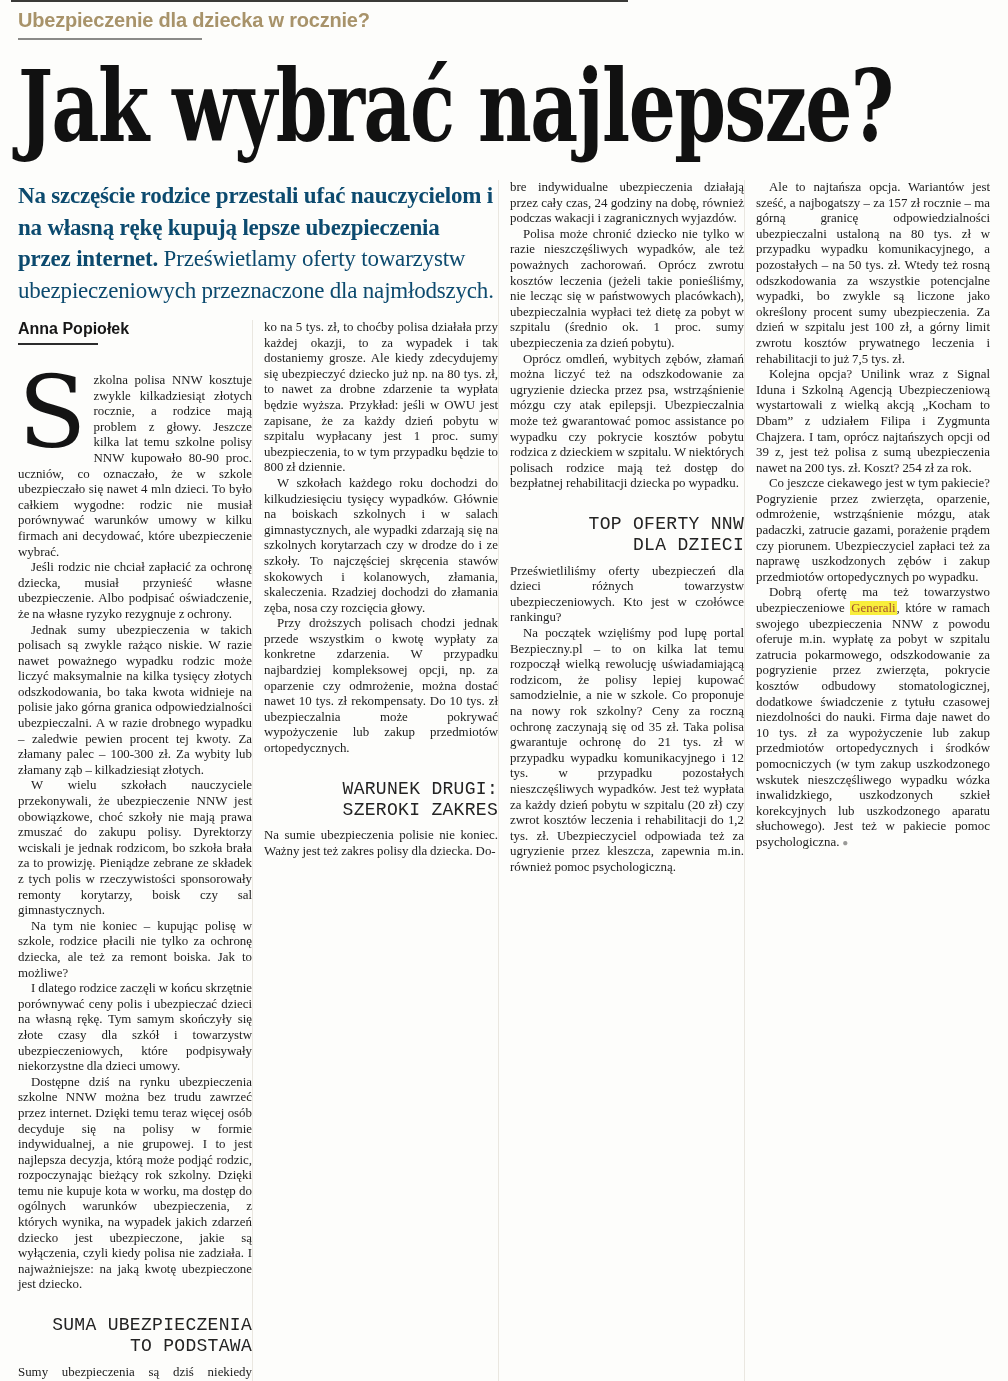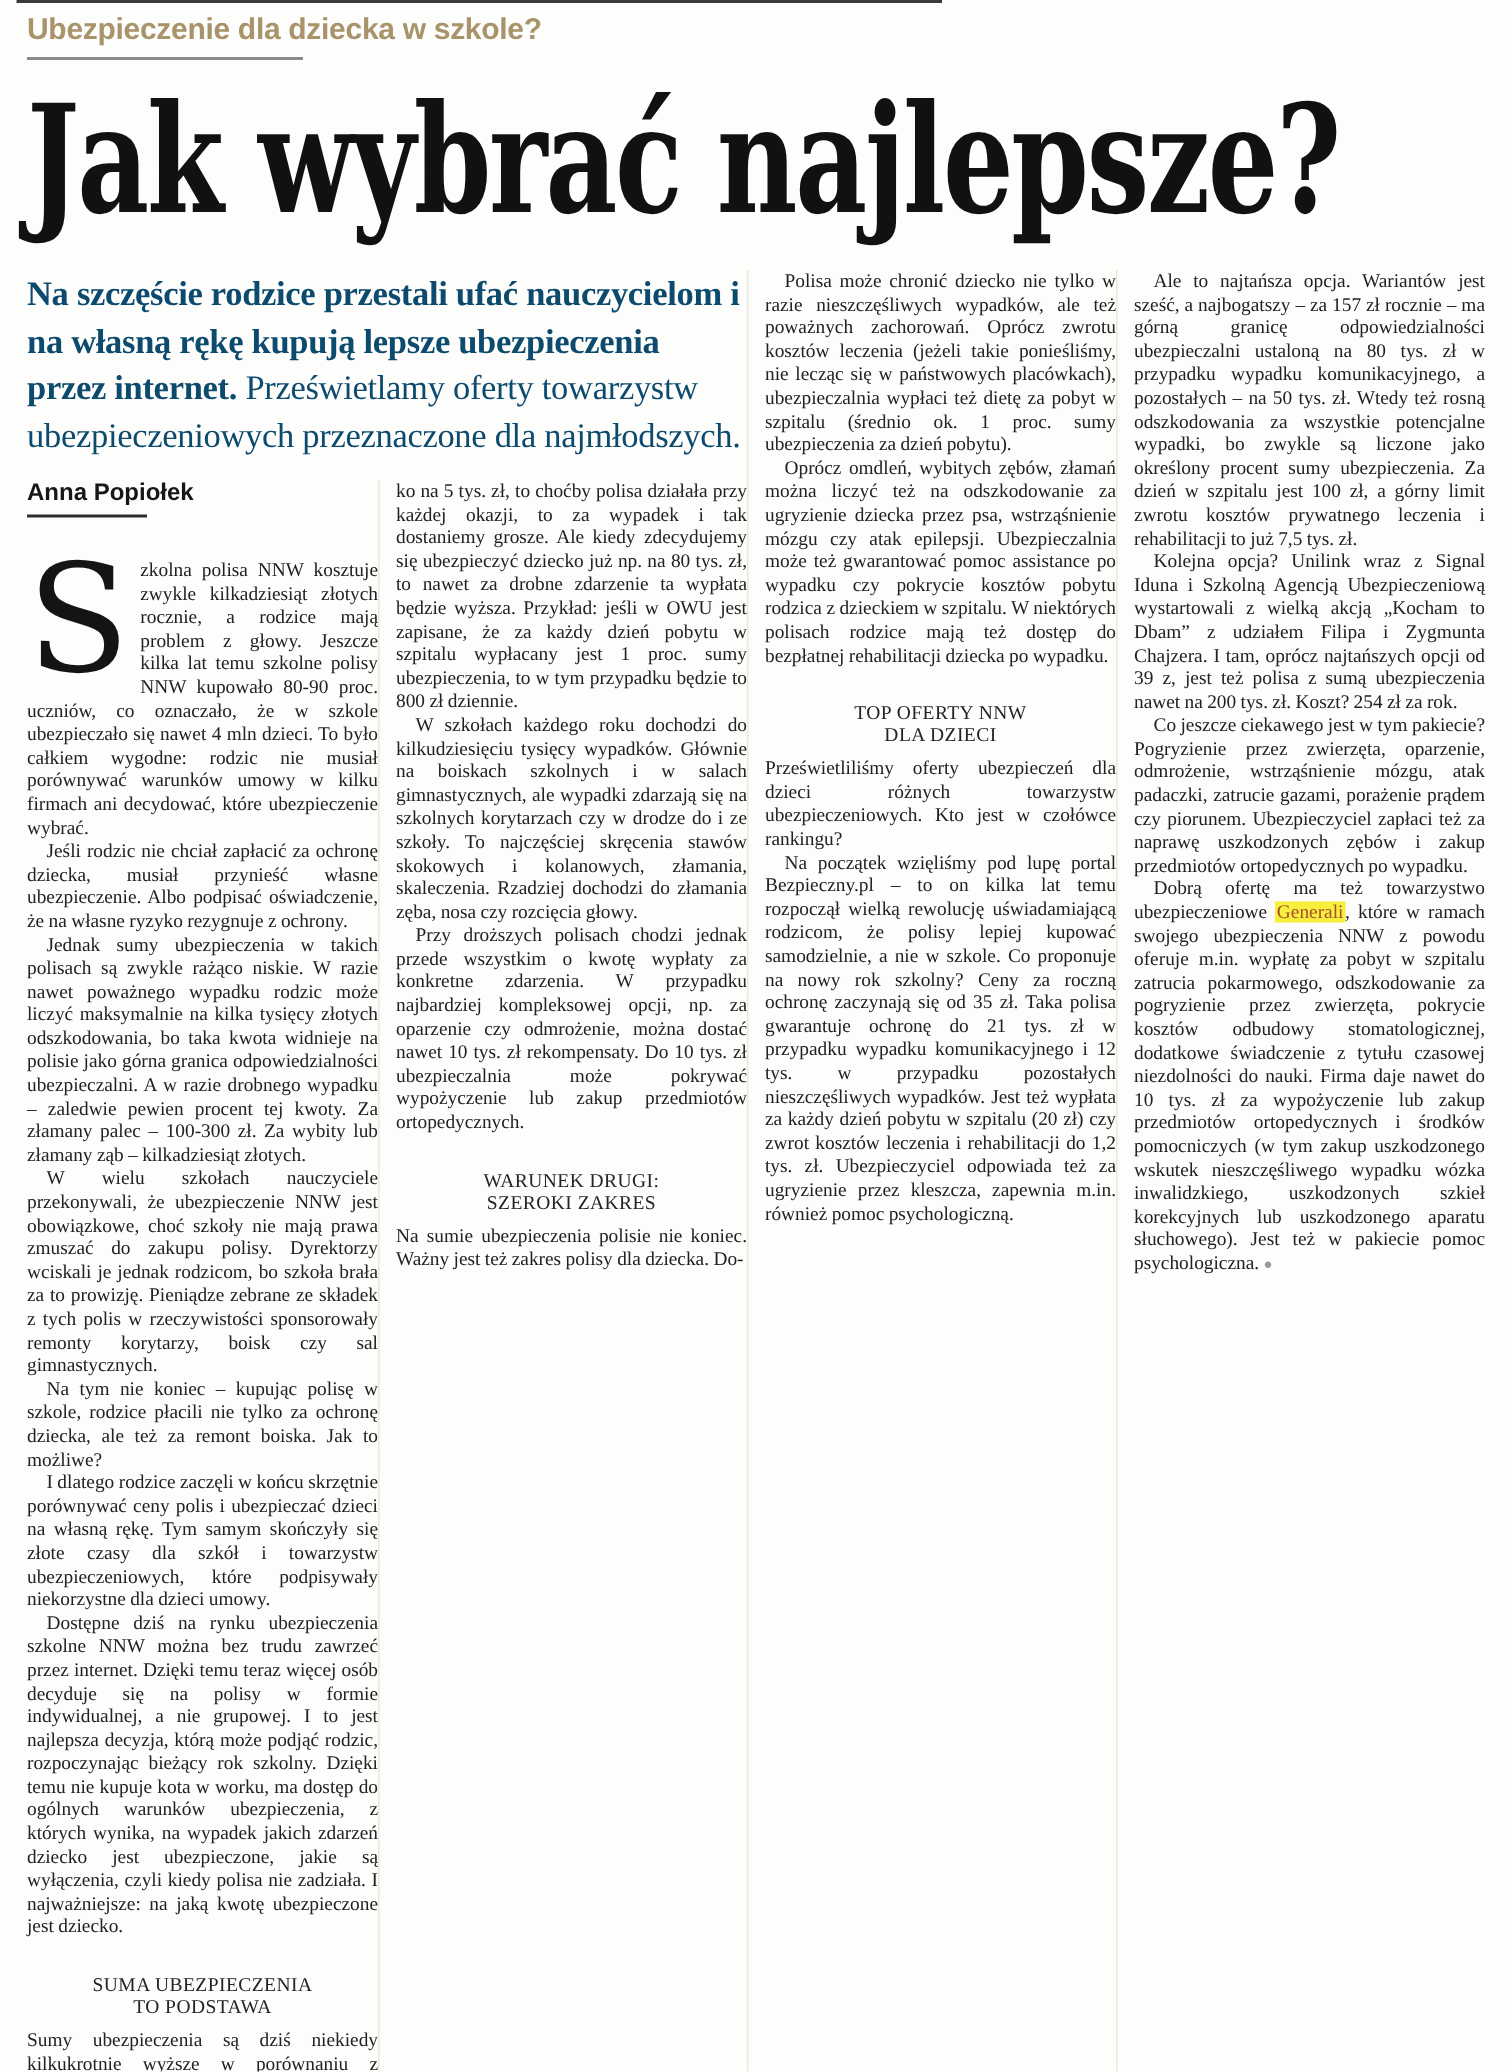--- a/index.html
+++ b/index.html
@@ -46,36 +46,36 @@
     font-size:12.9px; line-height:15.6px; text-align:justify;
     color:#212121; word-spacing:-0.3px;
   }
   .para.indent { text-indent:13px; }
   .dropcap {
     float:left; font-family:"DejaVu Serif", serif;
     font-size:100px; line-height:76px; height:76px;
     margin:2px 7px 0 0; color:#141414;
   }
   .subhead {
-    font-family:Liberation Serif, serif; font-weight:400;
-    font-size:13px; line-height:1.16; letter-spacing:0.3px;
+    font-family:Liberation Mono, monospace; font-weight:400;
+    font-size:18px; line-height:1.16; letter-spacing:0.3px;
     color:#232323; white-space:pre-line;
-    margin:22px 0 8px 0; text-align:center;
+    margin:22px 0 8px 0; text-align:right;
   }
   .brand-highlight { background:#f8ee3c; color:#a4512e; padding:0 1px;font-family:Liberation Serif, serif; }
   .end-mark { color:#9a9a98; font-size:10px; }
 </style>
 </head>
 <body>
 
 <div class="top-sliver"></div>
 
 <div class="page">
 
-  <span class="kicker">Ubezpieczenie dla dziecka w szkole?</span>
+  <span class="kicker">Ubezpieczenie dla dziecka w rocznie?</span>
   <div class="kicker-rule"></div>
 
   <h1 class="headline">Jak wybrać najlepsze?</h1>
 
   <div class="main">
 
     <div class="half">
       <p class="lede"><span class="lede-bold">Na szczęście rodzice przestali ufać nauczycielom i na własną rękę kupują lepsze ubezpieczenia przez internet.</span><span> Prześwietlamy oferty towarzystw ubezpieczeniowych przeznaczone dla najmłodszych.</span></p>
 
       <div class="half-cols">
@@ -105,20 +105,21 @@
               <h2 class="subhead">WARUNEK DRUGI:
 SZEROKI ZAKRES</h2>
               <p class="para"><span>Na sumie ubezpieczenia polisie nie koniec. Ważny jest też zakres polisy dla dziecka. Do-</span></p>
             </div>
         </div>
       </div>
     </div>
 
     <div class="colwrap">
       <div>
+          <p class="para"><span>bre indywidualne ubezpieczenia działają przez cały czas, 24 godziny na dobę, również podczas wakacji i zagranicznych wyjazdów.</span></p>
           <p class="para indent"><span>Polisa może chronić dziecko nie tylko w razie nieszczęśliwych wypadków, ale też poważnych zachorowań. Oprócz zwrotu kosztów leczenia (jeżeli takie ponieśliśmy, nie lecząc się w państwowych placówkach), ubezpieczalnia wypłaci też dietę za pobyt w szpitalu (średnio ok. 1 proc. sumy ubezpieczenia za dzień pobytu).</span></p>
           <p class="para indent"><span>Oprócz omdleń, wybitych zębów, złamań można liczyć też na odszkodowanie za ugryzienie dziecka przez psa, wstrząśnienie mózgu czy atak epilepsji. Ubezpieczalnia może też gwarantować pomoc assistance po wypadku czy pokrycie kosztów pobytu rodzica z dzieckiem w szpitalu. W niektórych polisach rodzice mają też dostęp do bezpłatnej rehabilitacji dziecka po wypadku.</span></p>
           <h2 class="subhead">TOP OFERTY NNW
 DLA DZIECI</h2>
           <p class="para"><span>Prześwietliliśmy oferty ubezpieczeń dla dzieci różnych towarzystw ubezpieczeniowych. Kto jest w czołówce rankingu?</span></p>
           <p class="para indent"><span>Na początek wzięliśmy pod lupę portal Bezpieczny.pl – to on kilka lat temu rozpoczął wielką rewolucję uświadamiającą rodzicom, że polisy lepiej kupować samodzielnie, a nie w szkole. Co proponuje na nowy rok szkolny? Ceny za roczną ochronę zaczynają się od 35 zł. Taka polisa gwarantuje ochronę do 21 tys. zł w przypadku wypadku komunikacyjnego i 12 tys. w przypadku pozostałych nieszczęśliwych wypadków. Jest też wypłata za każdy dzień pobytu w szpitalu (20 zł) czy zwrot kosztów leczenia i rehabilitacji do 1,2 tys. zł. Ubezpieczyciel odpowiada też za ugryzienie przez kleszcza, zapewnia m.in. również pomoc psychologiczną.</span></p>
         </div>
     </div>
 
     <div class="colwrap">

